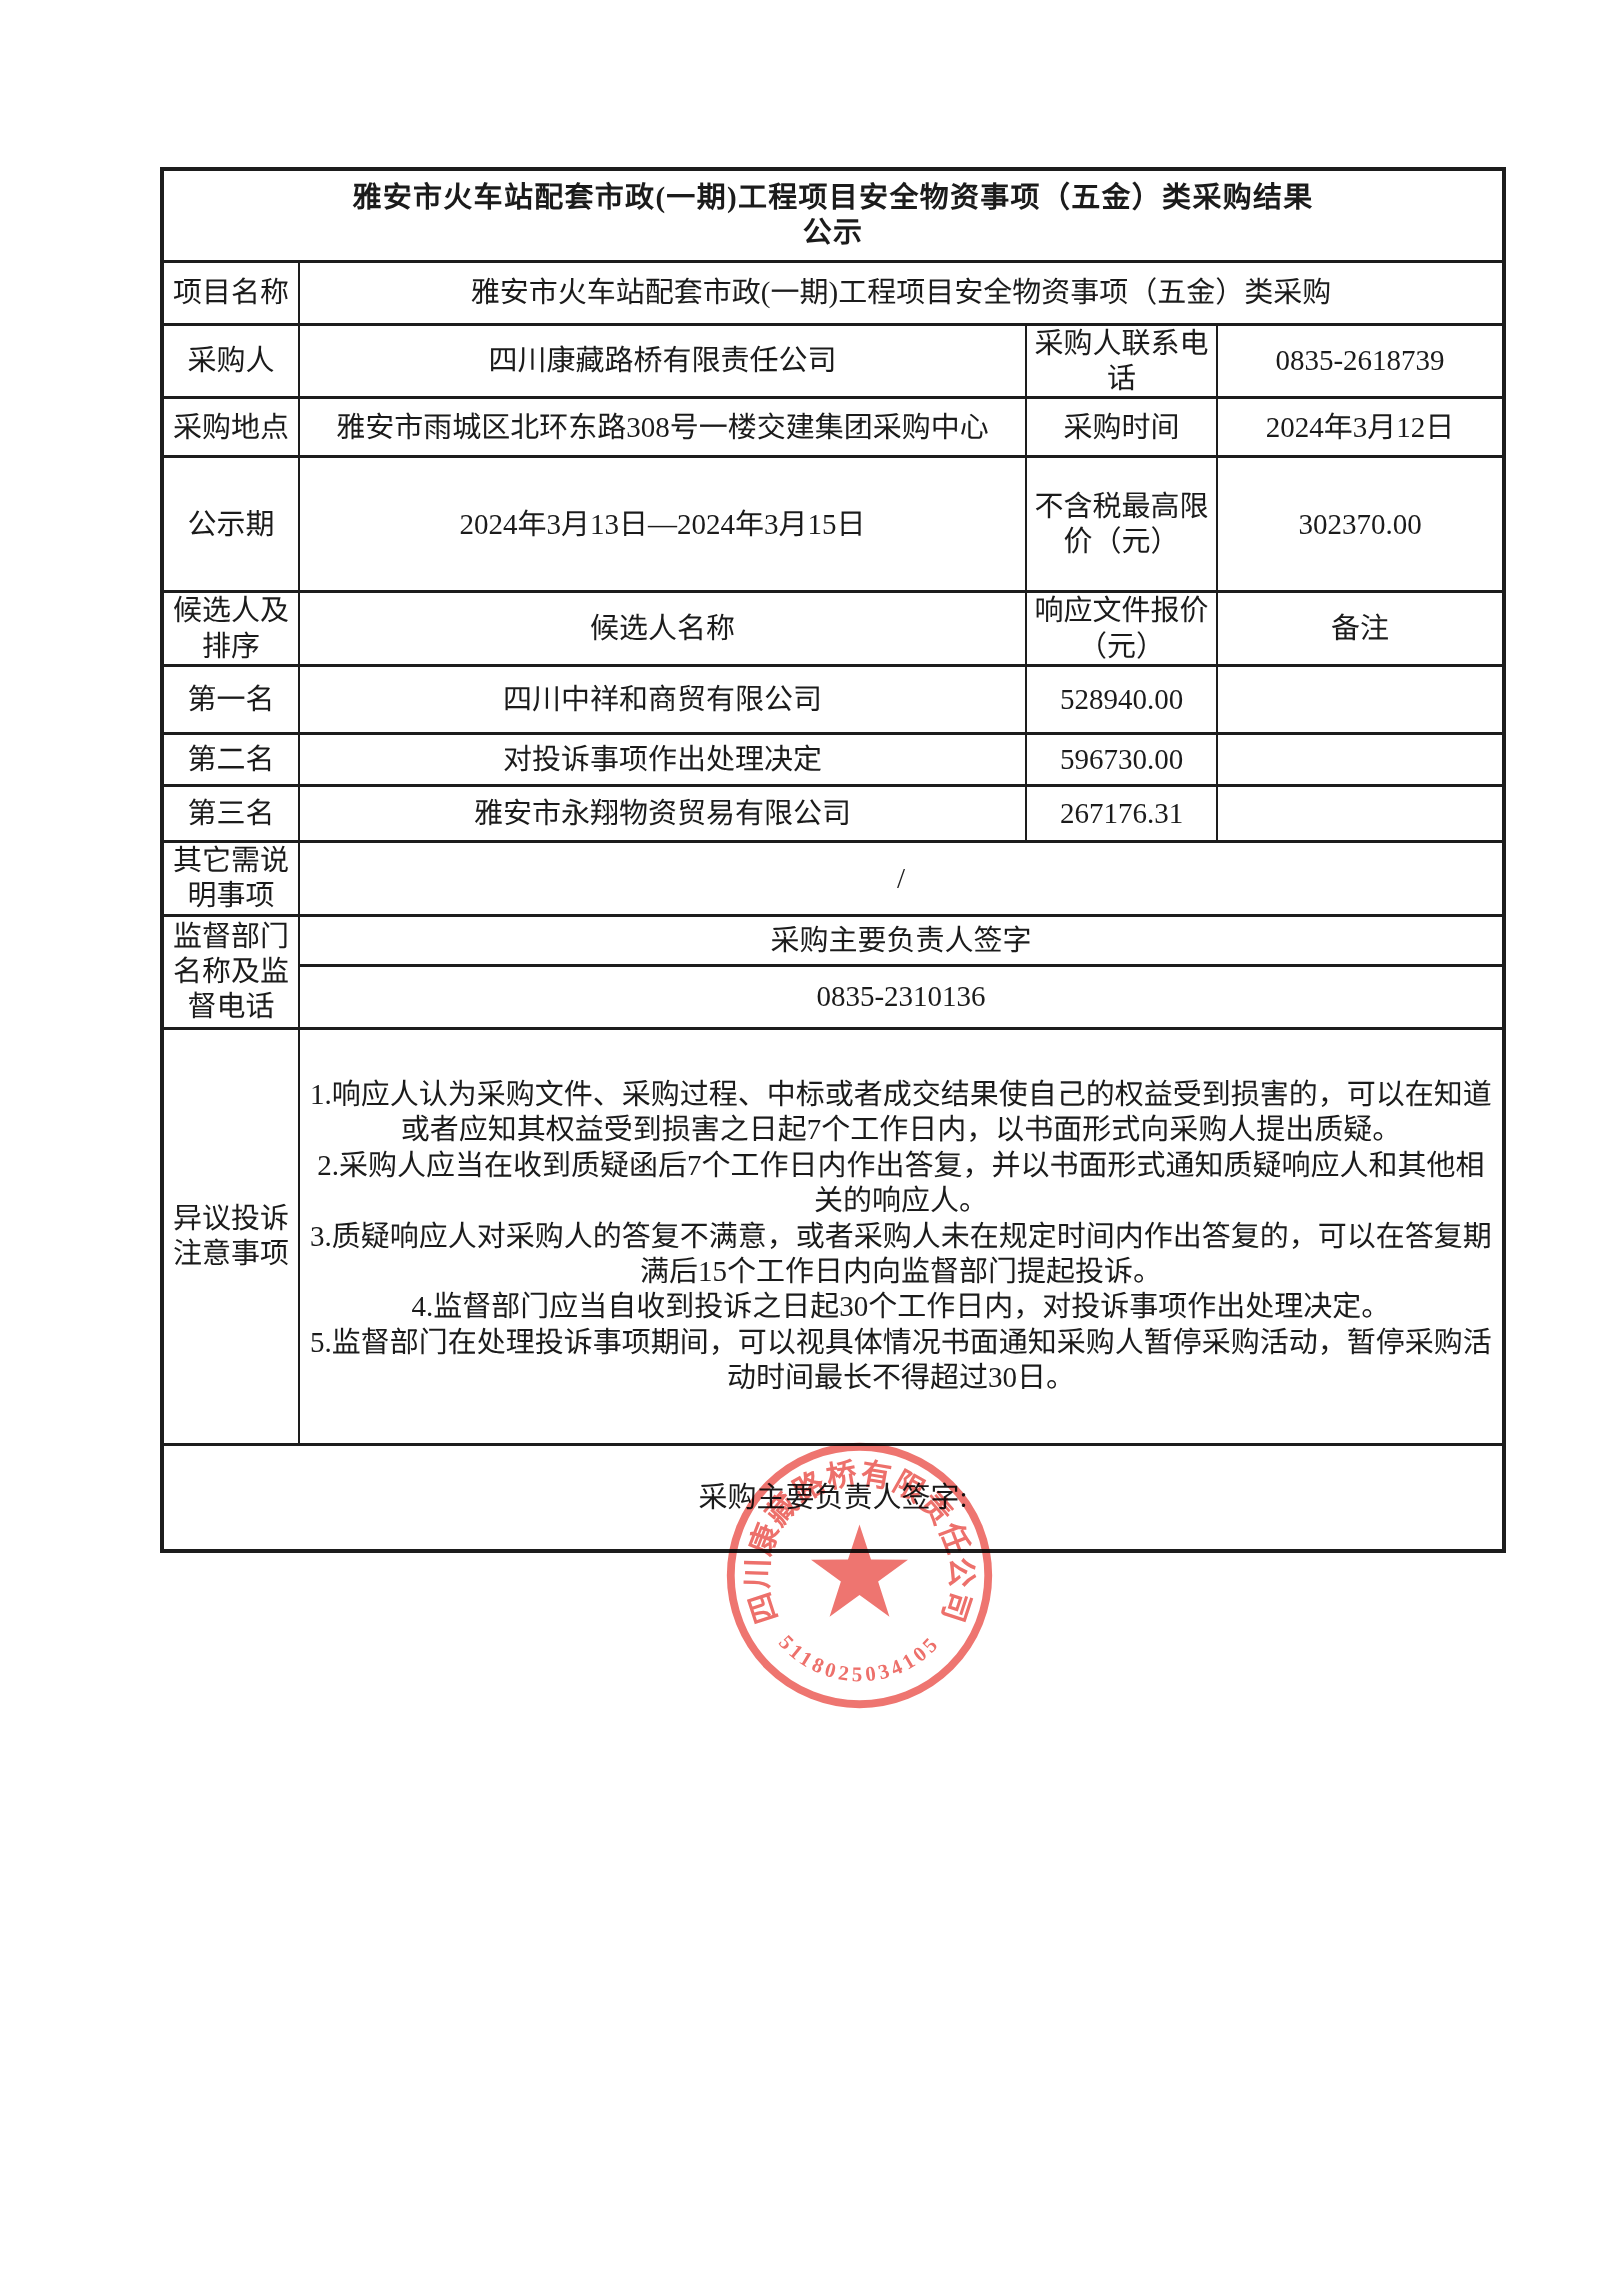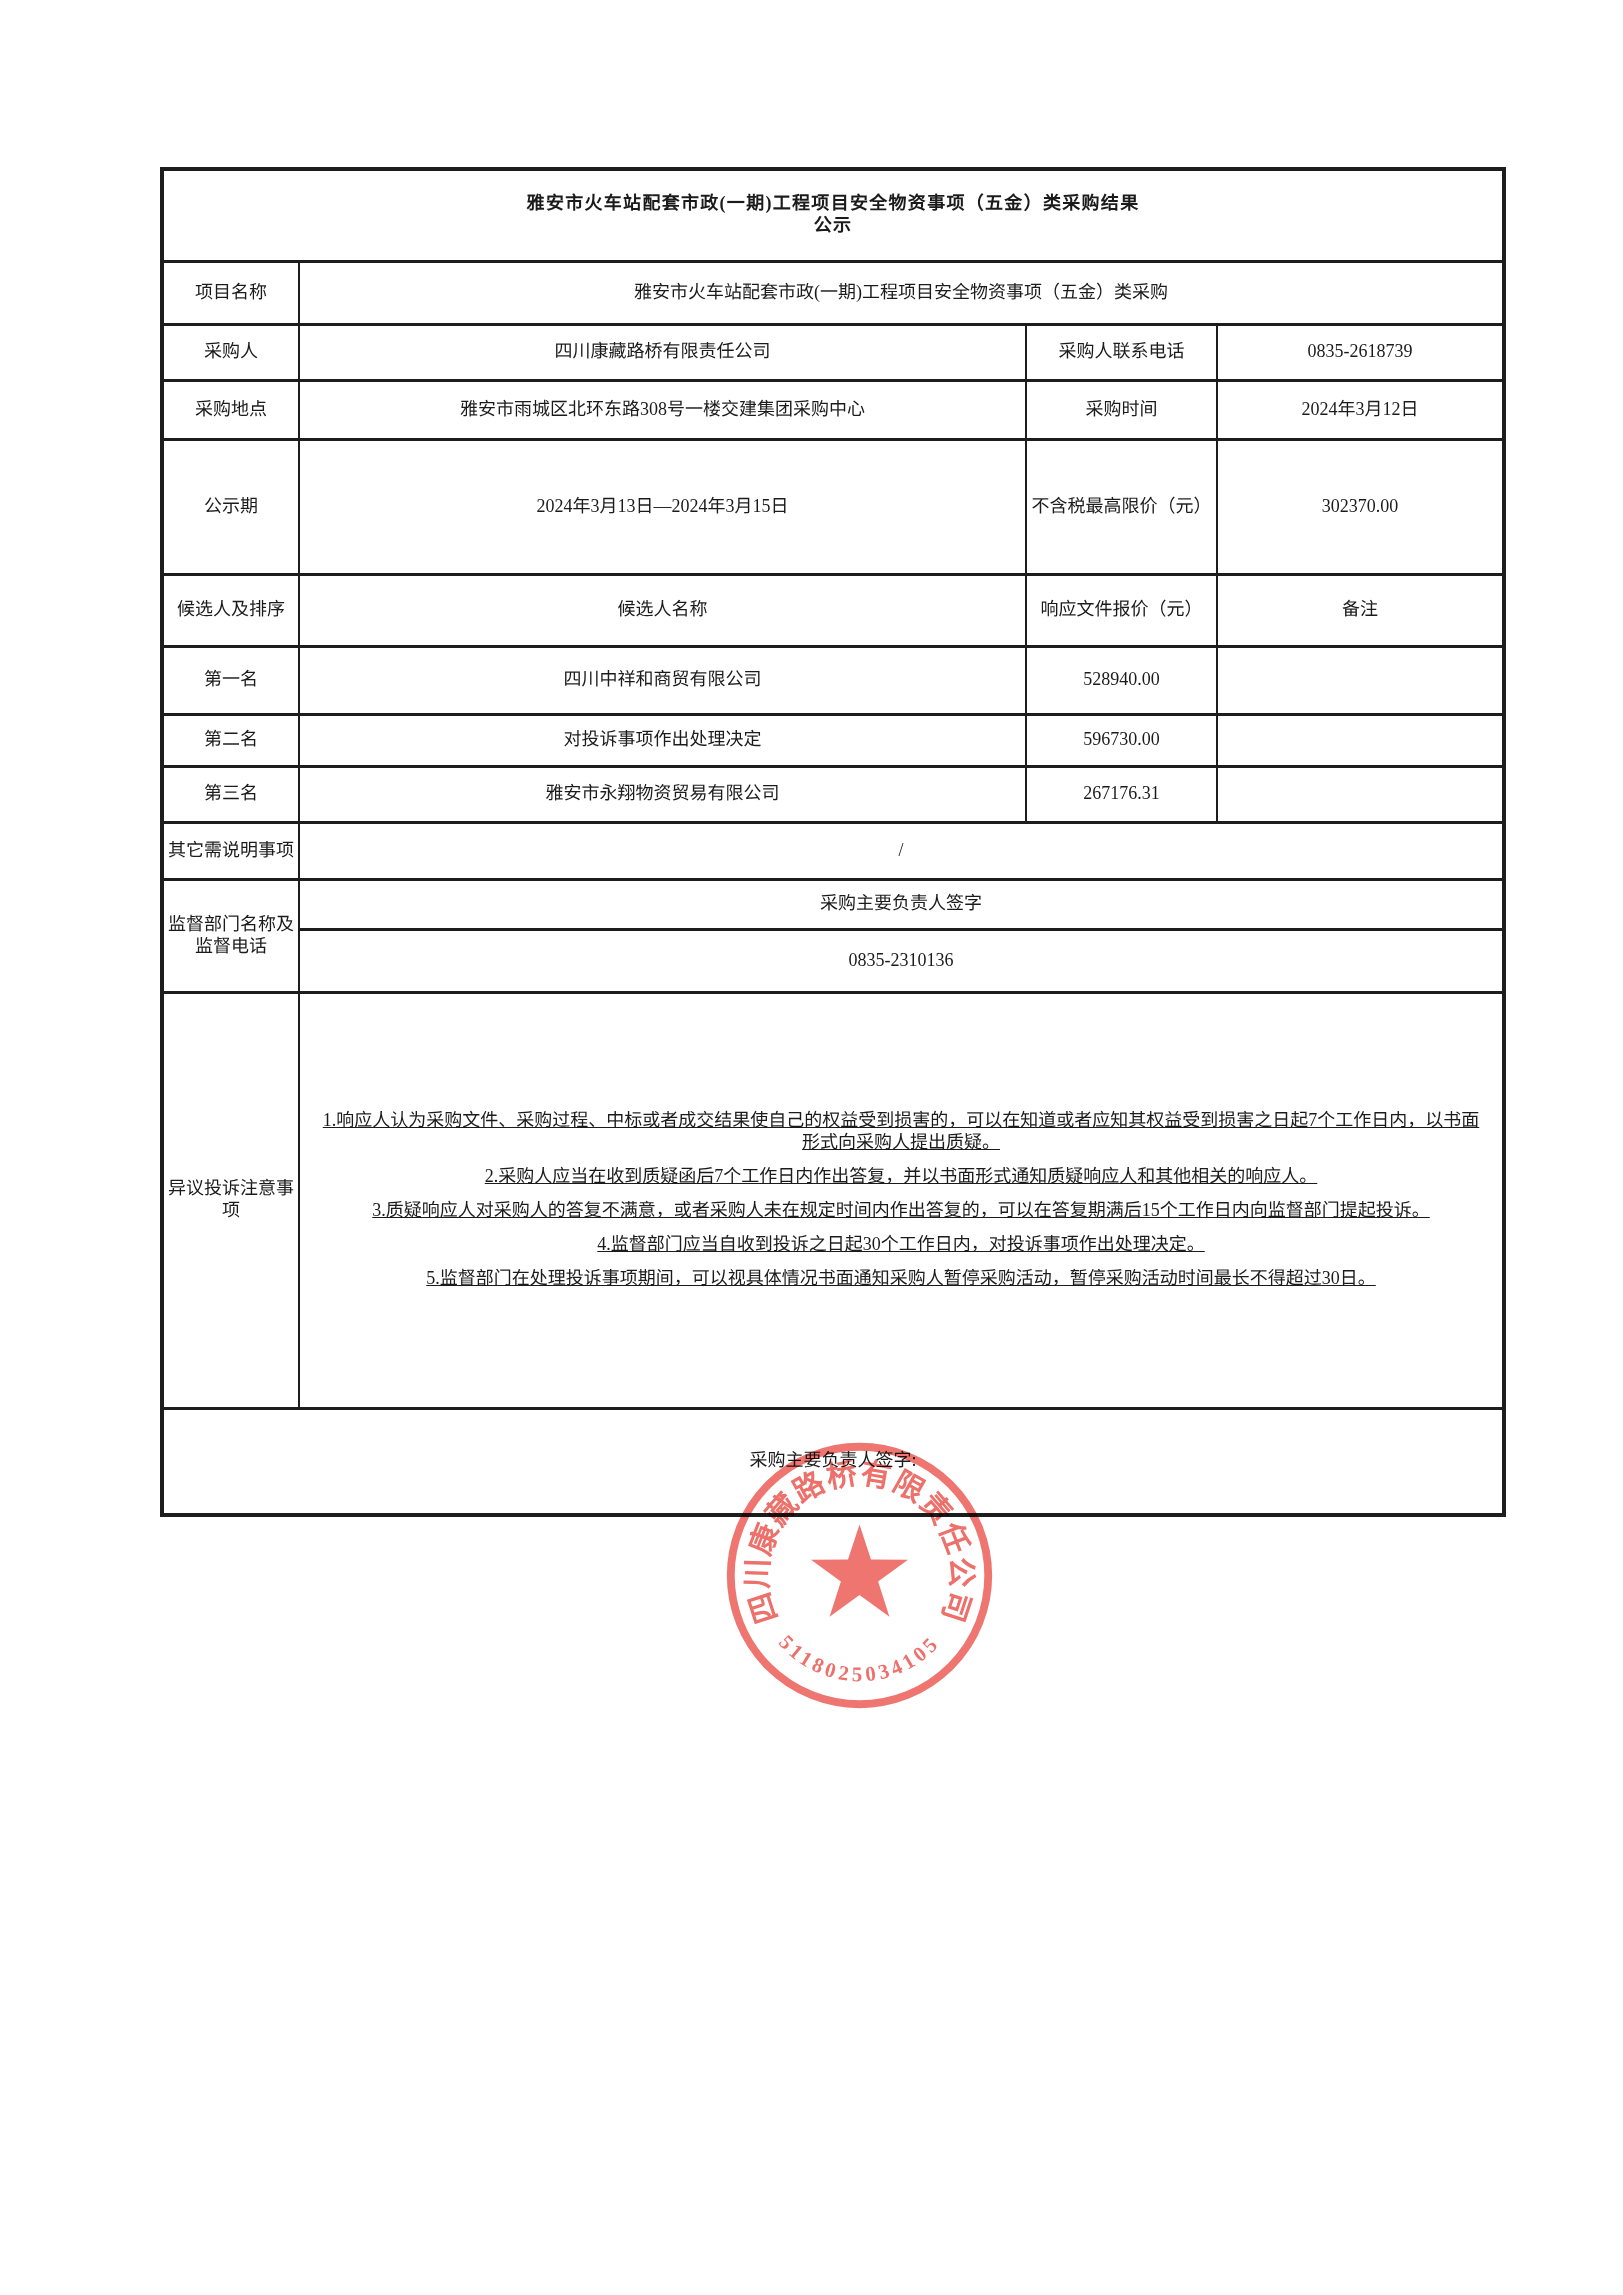--- a/index.html
+++ b/index.html
@@ -8,21 +8,21 @@
     font-family:"Liberation Serif","DejaVu Serif",serif;color:#1b1b1b;
   }
   .doc-table{
     position:absolute;left:160px;top:167px;width:1342px;
     border-collapse:collapse;table-layout:fixed;
     border:4.6px solid #1d1d1d;
   }
   .doc-table td{
     border:2.6px solid #1d1d1d;border-top-width:3.9px;border-bottom-width:3.9px;
     text-align:center;vertical-align:middle;
-    font-size:18px;line-height:1.22;padding:0 3.9px;
+    font-size:29px;line-height:1.22;padding:0 3.9px;
   }
   .title-cell{
     font-size:37px;font-weight:bold;line-height:49px;
     white-space:pre-line;letter-spacing:1.3px;
   }
   .r-title{height:92px}
   .r1{height:63px}
   .r2{height:56px}
   .r3{height:59px}
   .r4{height:135px}
@@ -33,21 +33,21 @@
   .r9{height:57px}
   .r10a{height:50px}
   .r10b{height:63px}
   .r11{height:416px}
   .r12{height:107px}
   .label-cell{padding:0 2.6px;}
   .notes-cell{
     text-align:left;vertical-align:top;
     padding:33px 11.8px 0 9.2px;font-size:27px;line-height:31px;
   }
-  .notes-cell p{margin:12px;text-decoration:underline;}
+  .notes-cell p{margin:0;}
   .sig-cell{text-align:left;padding-left:7.9px;font-size:29px;}
   .slash-cell{font-size:30px;}
   
   .stamp{
     position:absolute;left:719px;top:1435px;width:281px;height:281px;
     mix-blend-mode:multiply;opacity:0.88;pointer-events:none;
   }
   .stamp text{font-family:"Liberation Serif","DejaVu Serif",serif;font-weight:bold;}
 </style>
 </head>

